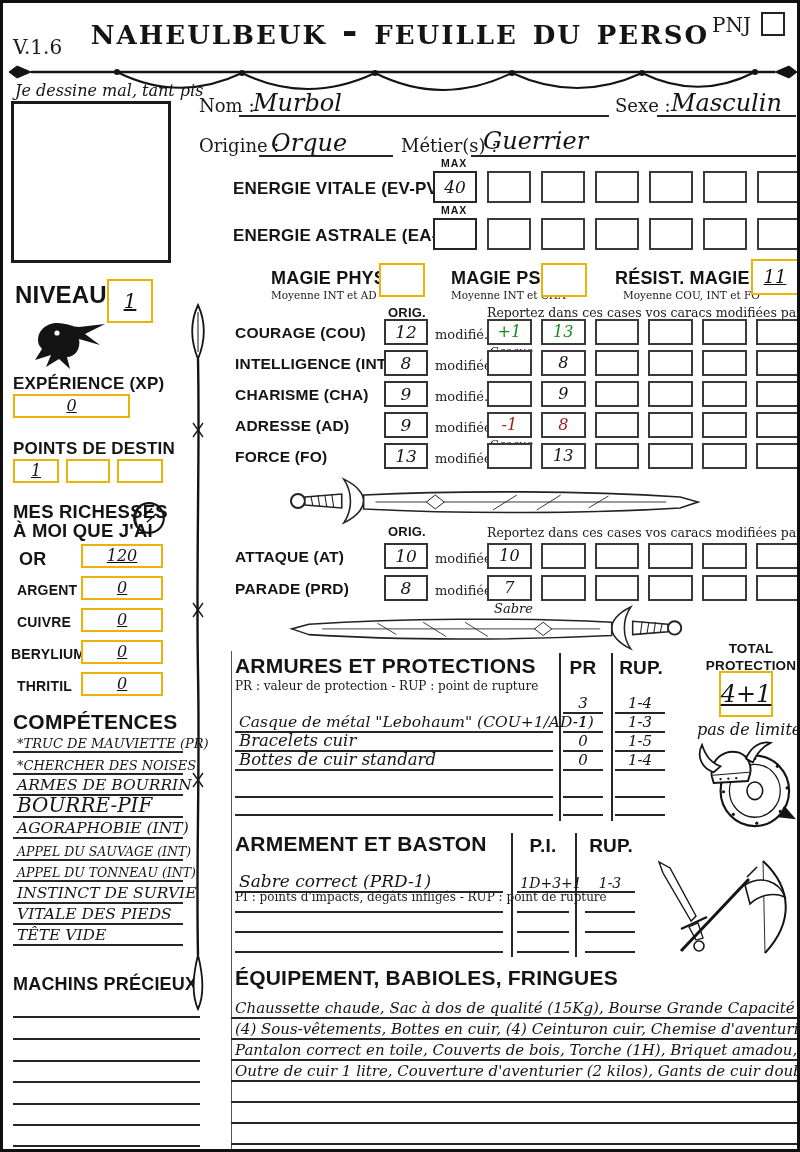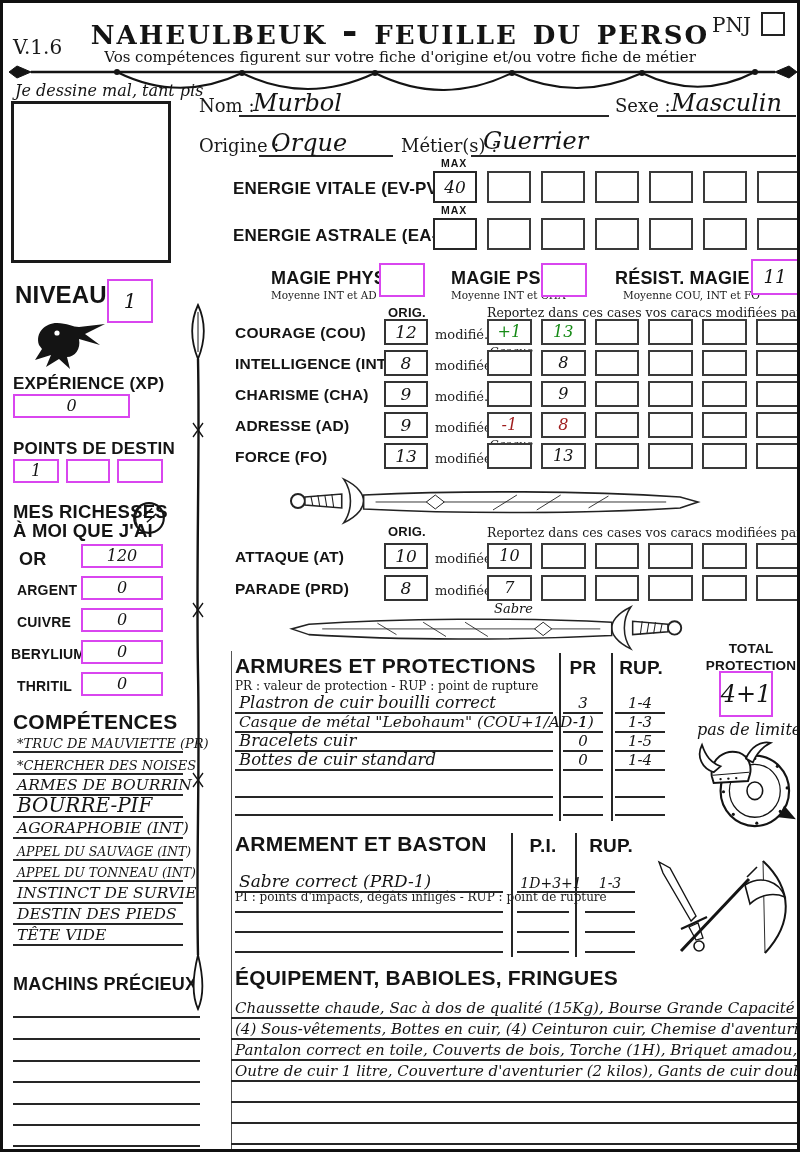--- a/index.html
+++ b/index.html
@@ -2,21 +2,21 @@
 <html><head>
 <meta charset="utf-8">
 <style>
   html,body{margin:0;padding:0;background:#888;}
   .page{position:relative;width:800px;height:1152px;background:#fff;border:3px solid #101010;
         box-sizing:border-box;overflow:hidden;font-family:"DejaVu Serif",serif;color:#141414;}
   .p{position:absolute;}
   .pr{font-family:"Liberation Sans",sans-serif;font-weight:700;color:#141414;letter-spacing:.2px;line-height:1;white-space:nowrap;}
   .se{font-family:"DejaVu Serif",serif;color:#1a1a1a;line-height:1;white-space:nowrap;}
   .hw{font-family:"DejaVu Serif",serif;font-style:italic;font-weight:500;color:#141414;line-height:1;white-space:nowrap;}
-  .bx{position:absolute;border:2px solid #d946ef;background:#fff;display:flex;align-items:center;justify-content:center;box-sizing:border-box;}
+  .bx{position:absolute;border:2px solid #eab308;background:#fff;display:flex;align-items:center;justify-content:center;box-sizing:border-box;text-decoration:underline;}
   .ul{position:absolute;height:0;border-bottom:2px solid #262626;}
   .vl{position:absolute;width:0;border-left:2px solid #262626;}
   .title{left:0;right:0;top:6px;text-align:center;font-family:"DejaVu Serif",serif;font-weight:700;
          font-size:37px;letter-spacing:2px;font-variant:small-caps;text-transform:lowercase;}
   .subtitle{left:0;right:0;top:45px;text-align:center;font-size:15px;}
   .srow{position:absolute;left:232px;width:566px;height:26px;}
   .slabel{position:absolute;left:0;top:6px;font-size:15.5px;}
   .sorig{position:absolute;left:149px;top:0;width:44px;height:26px;border:2px solid #333;display:flex;align-items:center;justify-content:center;font-size:17px;box-sizing:border-box;background:#fff;}
   .smod{position:absolute;left:200px;top:9px;font-size:13px;color:#222;}
   .sgrid{position:absolute;left:252px;top:0;width:314px;display:flex;gap:9px;}
@@ -32,21 +32,20 @@
 </style>
 </head>
 <body>
 
 <div class="page">
 
   <div class="p se" style="left:10px;top:10px;font-size:20px;margin-top:24px;">V.1.6</div>
   <div class="p title">Naheulbeuk - Feuille du Perso</div>
   <div class="p se" style="right:46px;top:12px;font-size:20px;">PNJ</div>
   <div class="p" style="right:12px;top:9px;width:24px;height:24px;border:2.5px solid #222;box-sizing:border-box;"></div>
-  <div class="p subtitle">Vos compétences figurent sur votre fiche d'origine et/ou votre fiche de métier</div>
 
   <svg class="p" style="left:4px;top:58px;" width="792" height="30" viewBox="0 0 792 30">
     <g stroke="#141414" fill="none">
       <line x1="24" y1="11" x2="768" y2="11" stroke-width="2.5"></line>
       <path d="M24,11 L10,5 L2,11 L10,17 Z" fill="#141414"></path>
       <path d="M768,11 L782,5 L790,11 L782,17 Z" fill="#141414"></path>
       <path d="M110,11 Q172,42 235,12 M235,12 Q300,44 368,12 M368,12 Q436,46 505,12 M505,12 Q570,42 635,12 M635,12 Q692,40 748,11" stroke-width="2"></path>
       <circle cx="110" cy="11" r="3" fill="#141414" stroke="none"></circle>
       <circle cx="235" cy="12" r="3" fill="#141414" stroke="none"></circle>
       <circle cx="368" cy="12" r="3" fill="#141414" stroke="none"></circle>
@@ -244,21 +243,20 @@
 
   <div class="p" style="left:228px;top:648px;width:0;height:498px;border-left:1.5px solid #555;"></div>
 
   <div class="p pr" style="left:232px;top:652px;font-size:21px;">ARMURES ET PROTECTIONS</div>
   <div class="p pr" style="left:560px;top:655px;width:40px;text-align:center;font-size:19px;">PR</div>
   <div class="p pr" style="left:612px;top:655px;width:52px;text-align:center;font-size:19px;">RUP.</div>
   <div class="p se" style="left:232px;top:677px;font-size:12px;">PR : valeur de protection - RUP : point de rupture</div>
   <div class="vl" style="left:556px;top:650px;height:168px;"></div>
   <div class="vl" style="left:608px;top:650px;height:168px;"></div>
 
-  <div class="lrow hw" style="left:232px;top:689px;width:318px;height:22px;font-size:16.5px;">Plastron de cuir bouilli correct</div>
   <div class="lrow ctr hw" style="left:560px;top:689px;width:40px;height:22px;font-size:15px;">3</div>
   <div class="lrow ctr hw" style="left:612px;top:689px;width:50px;height:22px;font-size:15px;">1-4</div>
 
   <div class="lrow hw" style="left:232px;top:708px;width:318px;height:22px;font-size:15.5px;">Casque de métal "Lebohaum" (COU+1/AD-1)</div>
   <div class="lrow ctr hw" style="left:560px;top:708px;width:40px;height:22px;font-size:15px;">1</div>
   <div class="lrow ctr hw" style="left:612px;top:708px;width:50px;height:22px;font-size:15px;">1-3</div>
 
   <div class="lrow hw" style="left:232px;top:727px;width:318px;height:22px;font-size:16.5px;">Bracelets cuir</div>
   <div class="lrow ctr hw" style="left:560px;top:727px;width:40px;height:22px;font-size:15px;">0</div>
   <div class="lrow ctr hw" style="left:612px;top:727px;width:50px;height:22px;font-size:15px;">1-5</div>
@@ -392,21 +390,21 @@
 
   <div class="p pr" style="left:10px;top:708px;font-size:21px;">COMPÉTENCES</div>
   <div class="lrow hw" style="left:10px;top:732px;width:170px;height:18px;font-size:13px;">*TRUC DE MAUVIETTE (PR)</div>
   <div class="lrow hw" style="left:10px;top:754px;width:170px;height:18px;font-size:13px;">*CHERCHER DES NOISES</div>
   <div class="lrow hw" style="left:10px;top:775px;width:170px;height:18px;font-size:15.5px;">ARMES DE BOURRIN</div>
   <div class="lrow hw" style="left:10px;top:797px;width:170px;height:18px;font-size:20px;text-align:center;">BOURRE-PIF</div>
   <div class="lrow hw" style="left:10px;top:818px;width:170px;height:18px;font-size:15.5px;">AGORAPHOBIE (INT)</div>
   <div class="lrow hw" style="left:10px;top:840px;width:170px;height:18px;font-size:12.5px;">APPEL DU SAUVAGE (INT)</div>
   <div class="lrow hw" style="left:10px;top:861px;width:170px;height:18px;font-size:12.5px;">APPEL DU TONNEAU (INT)</div>
   <div class="lrow hw" style="left:10px;top:883px;width:170px;height:18px;font-size:15.5px;">INSTINCT DE SURVIE</div>
-  <div class="lrow hw" style="left:10px;top:904px;width:170px;height:18px;font-size:15.5px;">DESTIN DES PIEDS</div>
+  <div class="lrow hw" style="left:10px;top:904px;width:170px;height:18px;font-size:15.5px;">VITALE DES PIEDS</div>
   <div class="lrow hw" style="left:10px;top:925px;width:170px;height:18px;font-size:15.5px;">TÊTE VIDE</div>
 
   <div class="p pr" style="left:10px;top:972px;font-size:18px;">MACHINS PRÉCIEUX</div>
   <div class="ul" style="left:10px;top:1013px;width:187px;"></div>
   <div class="ul" style="left:10px;top:1035px;width:187px;"></div>
   <div class="ul" style="left:10px;top:1057px;width:187px;"></div>
   <div class="ul" style="left:10px;top:1078px;width:187px;"></div>
   <div class="ul" style="left:10px;top:1100px;width:187px;"></div>
   <div class="ul" style="left:10px;top:1121px;width:187px;"></div>
   <div class="ul" style="left:10px;top:1142px;width:187px;"></div>

